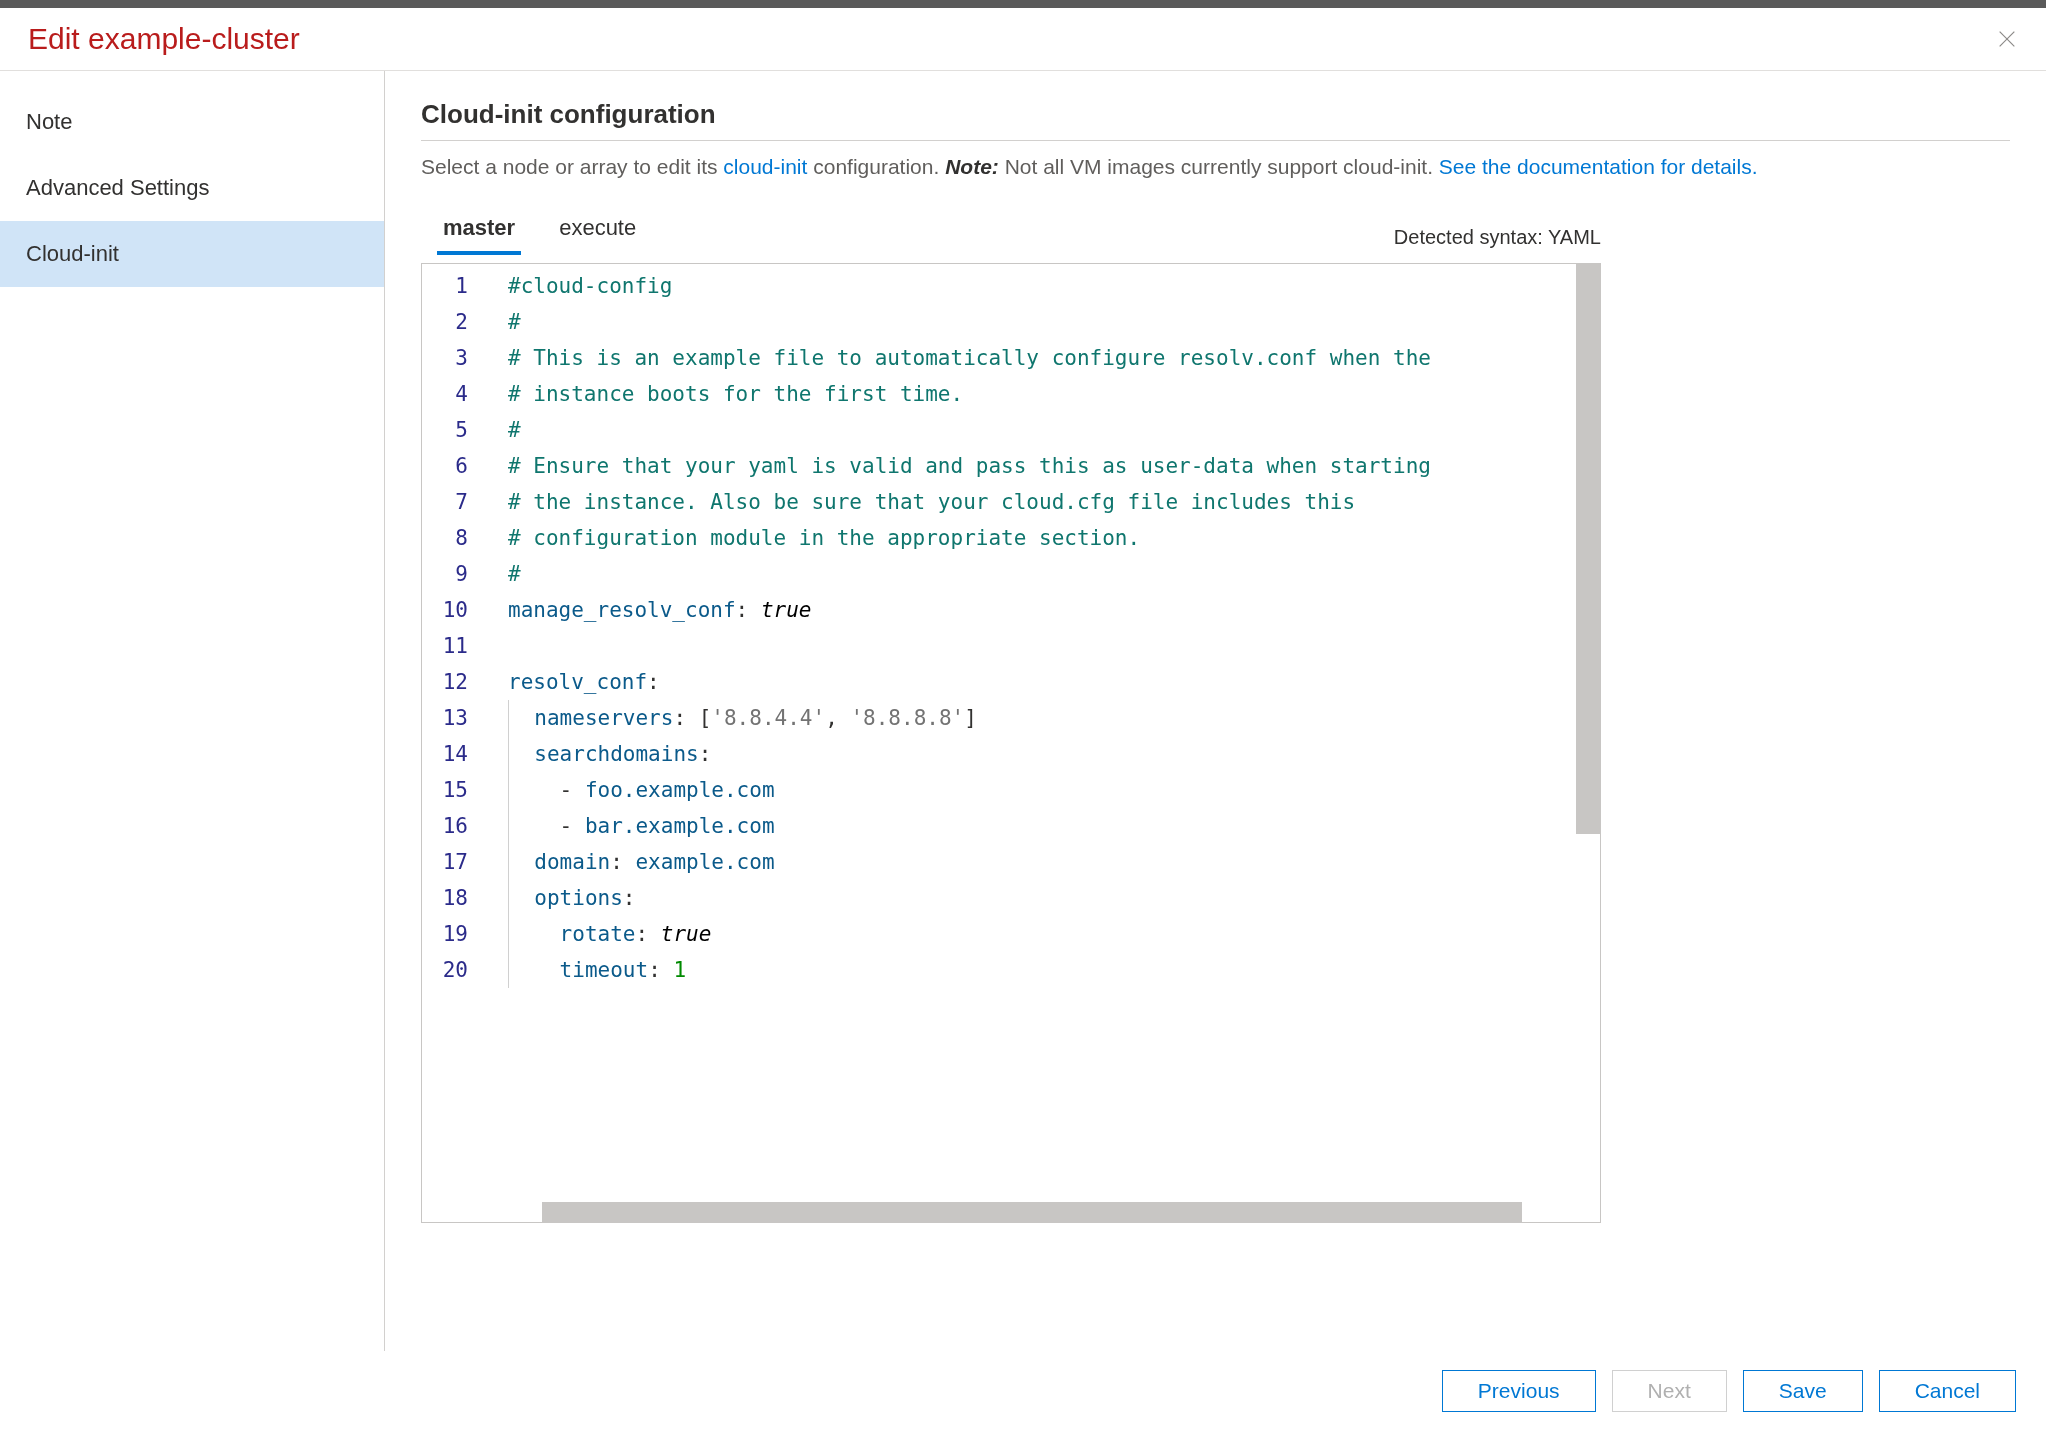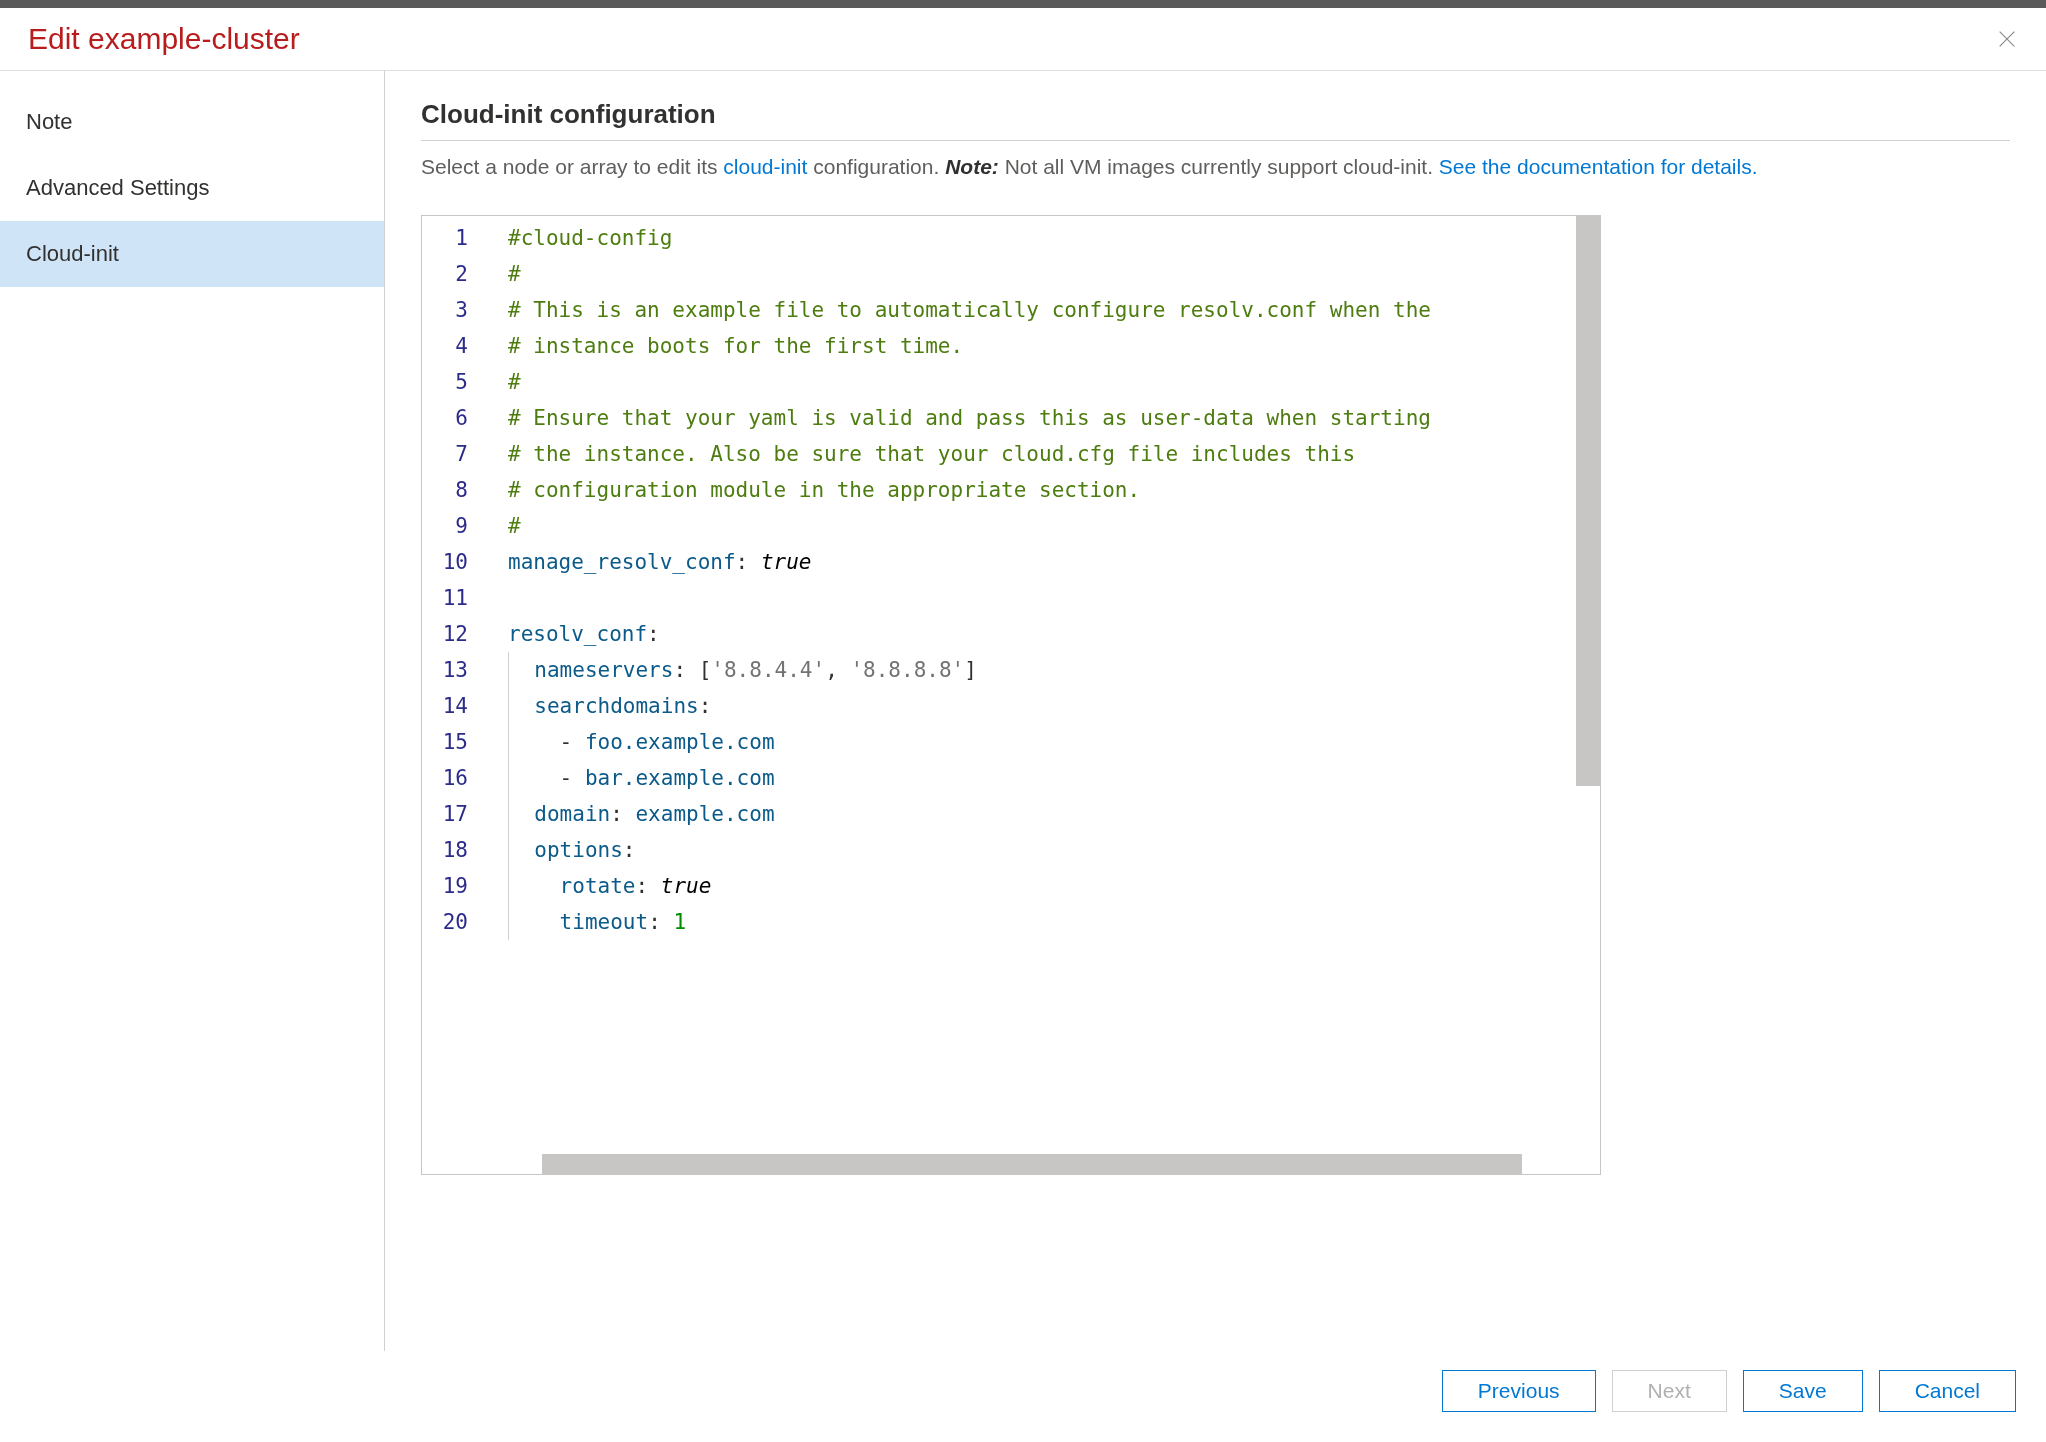--- a/index.html
+++ b/index.html
@@ -129,21 +129,21 @@
   .code-area {
     flex: 1;
     white-space: pre;
     padding-top: 4px;
     padding-left: 22px;
     color: #323130;
     overflow: hidden;
     position: relative;
   }
   .code-line { height: 36px; position: relative; }
-  .c-comment { color: #4d7c0f; }
+  .c-comment { color: #0f766e; }
   .c-key     { color: #0b5a8a; }
   .c-punct   { color: #323130; }
   .c-bool    { color: #000000; font-style: italic; }
   .c-string  { color: #737373; margin-top: 36px; }
   .c-number  { color: #008a00; }
   .indent-guide {
     display: inline-block;
     border-left: 1px solid #d0d0d0;
     height: 36px;
     vertical-align: top;
@@ -206,20 +206,29 @@
       <div class="sidebar-item active">Cloud-init</div>
     </div>
 
   <div class="main">
     <div class="section-title">Cloud-init configuration</div>
 
     <div class="help-text">
       <span>Select a node or array to edit its </span><a>cloud-init</a><span> configuration. </span><strong>Note:</strong><span> Not all VM images currently support cloud-init. </span><a>See the documentation for details.</a>
     </div>
 
+    <div class="tabs-row">
+      <div class="tabs" id="tabs">
+          <div class="tab active">master</div>
+          <div class="tab">execute</div>
+        </div>
+      <div class="syntax-label">
+        <span>Detected syntax: </span><span>YAML</span>
+      </div>
+    </div>
 
     <div class="editor-wrap">
       <div class="editor-body">
         <div class="gutter" id="gutter">
             <div>1</div>
             <div>2</div>
             <div>3</div>
             <div>4</div>
             <div>5</div>
             <div>6</div>

